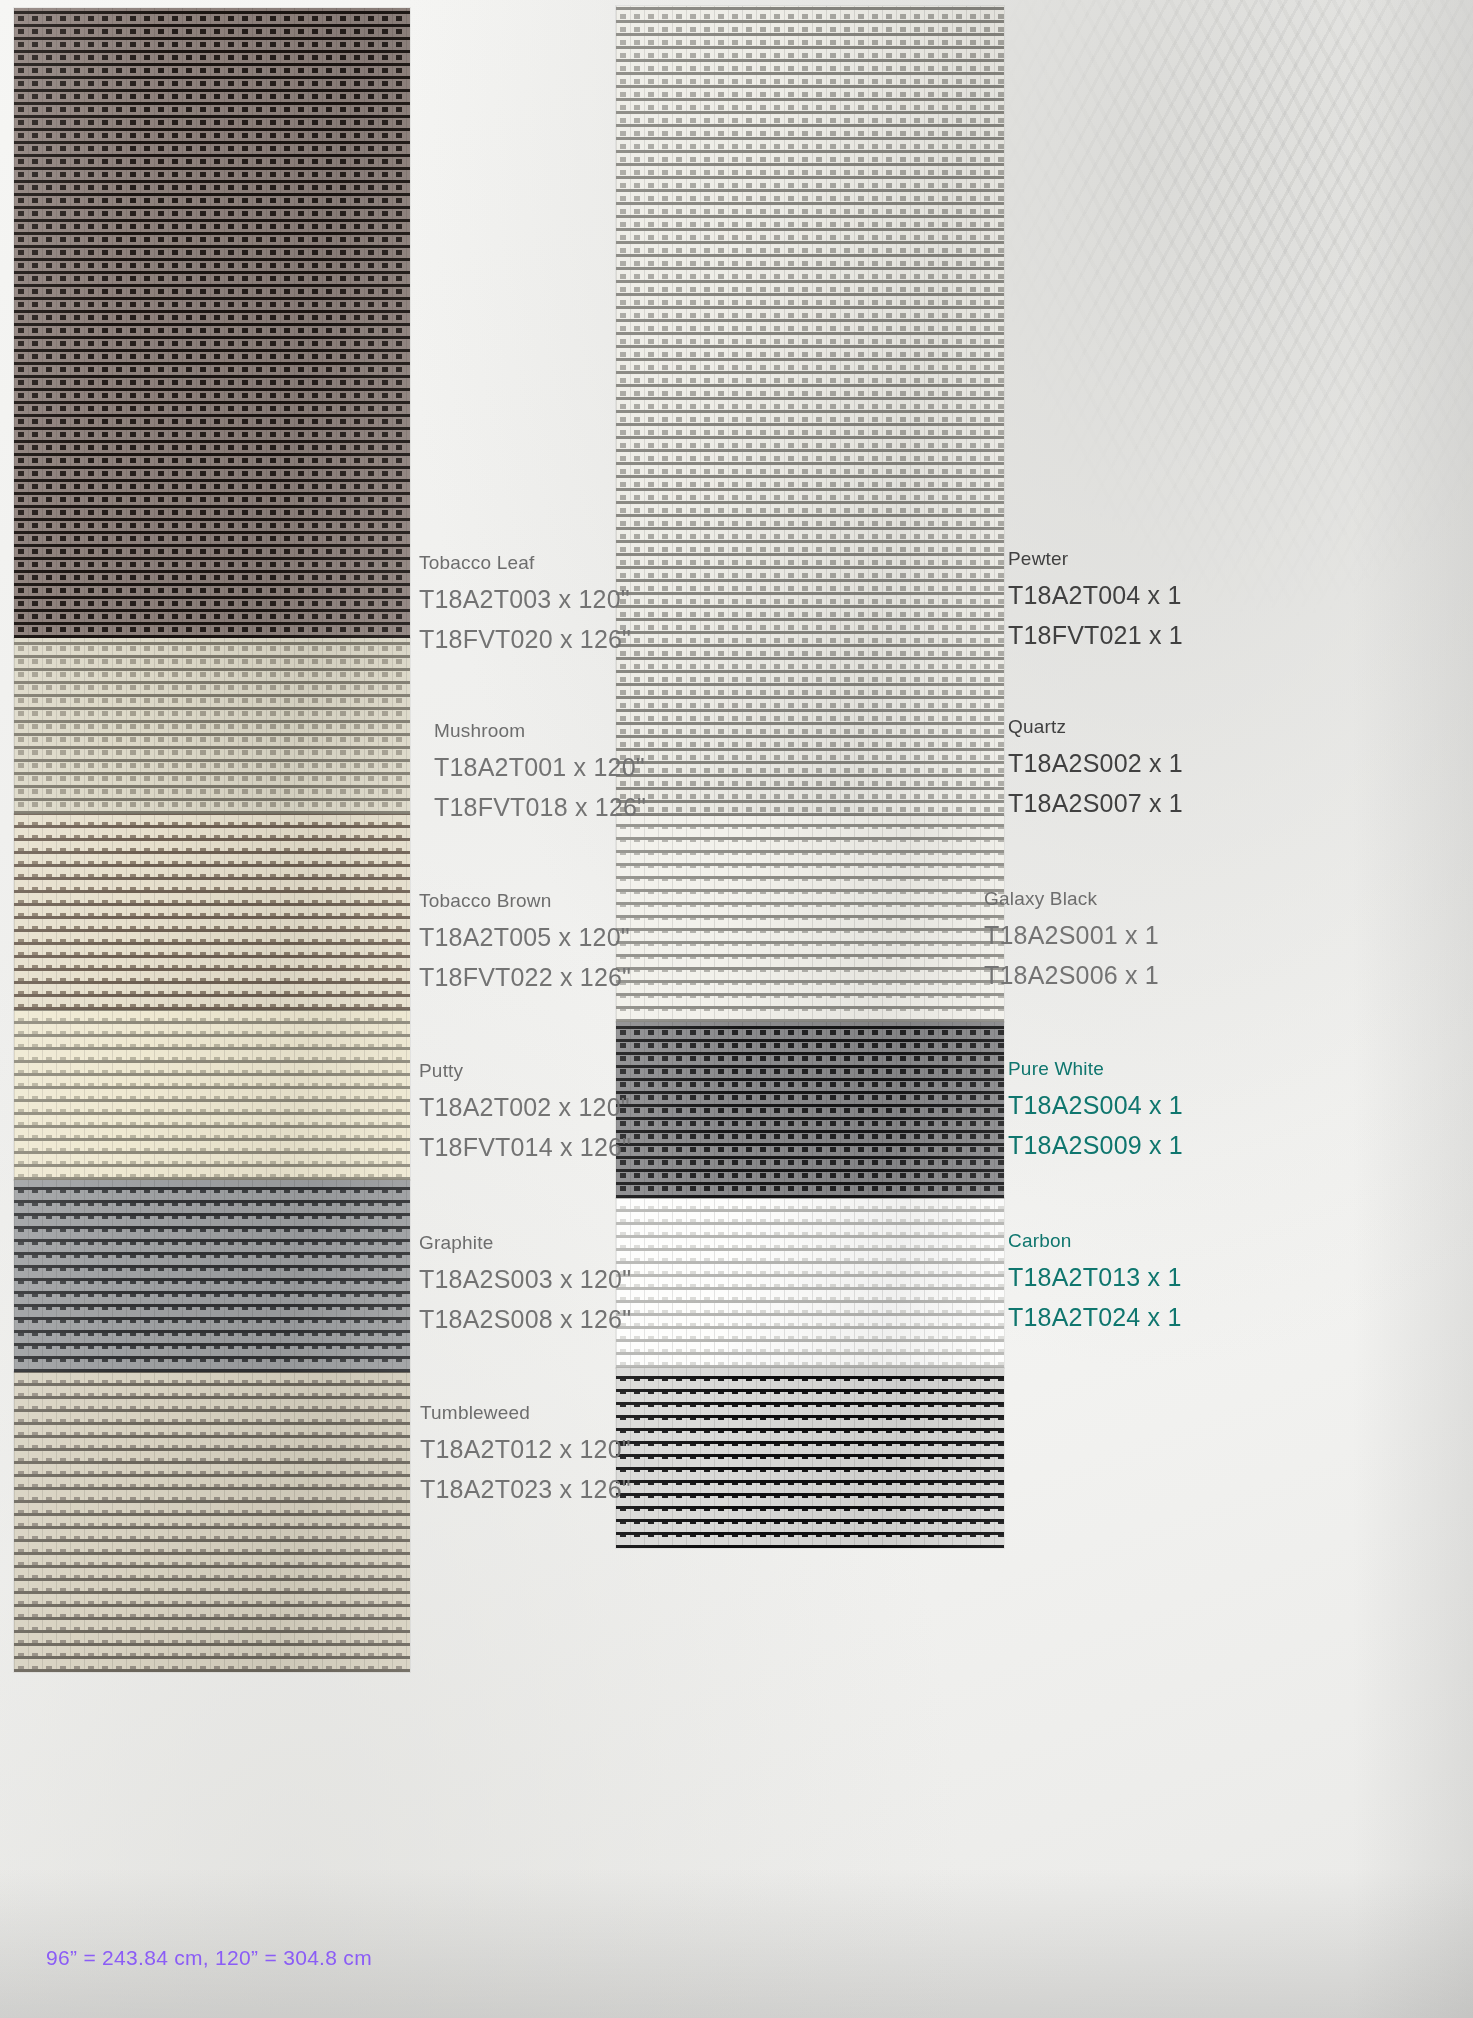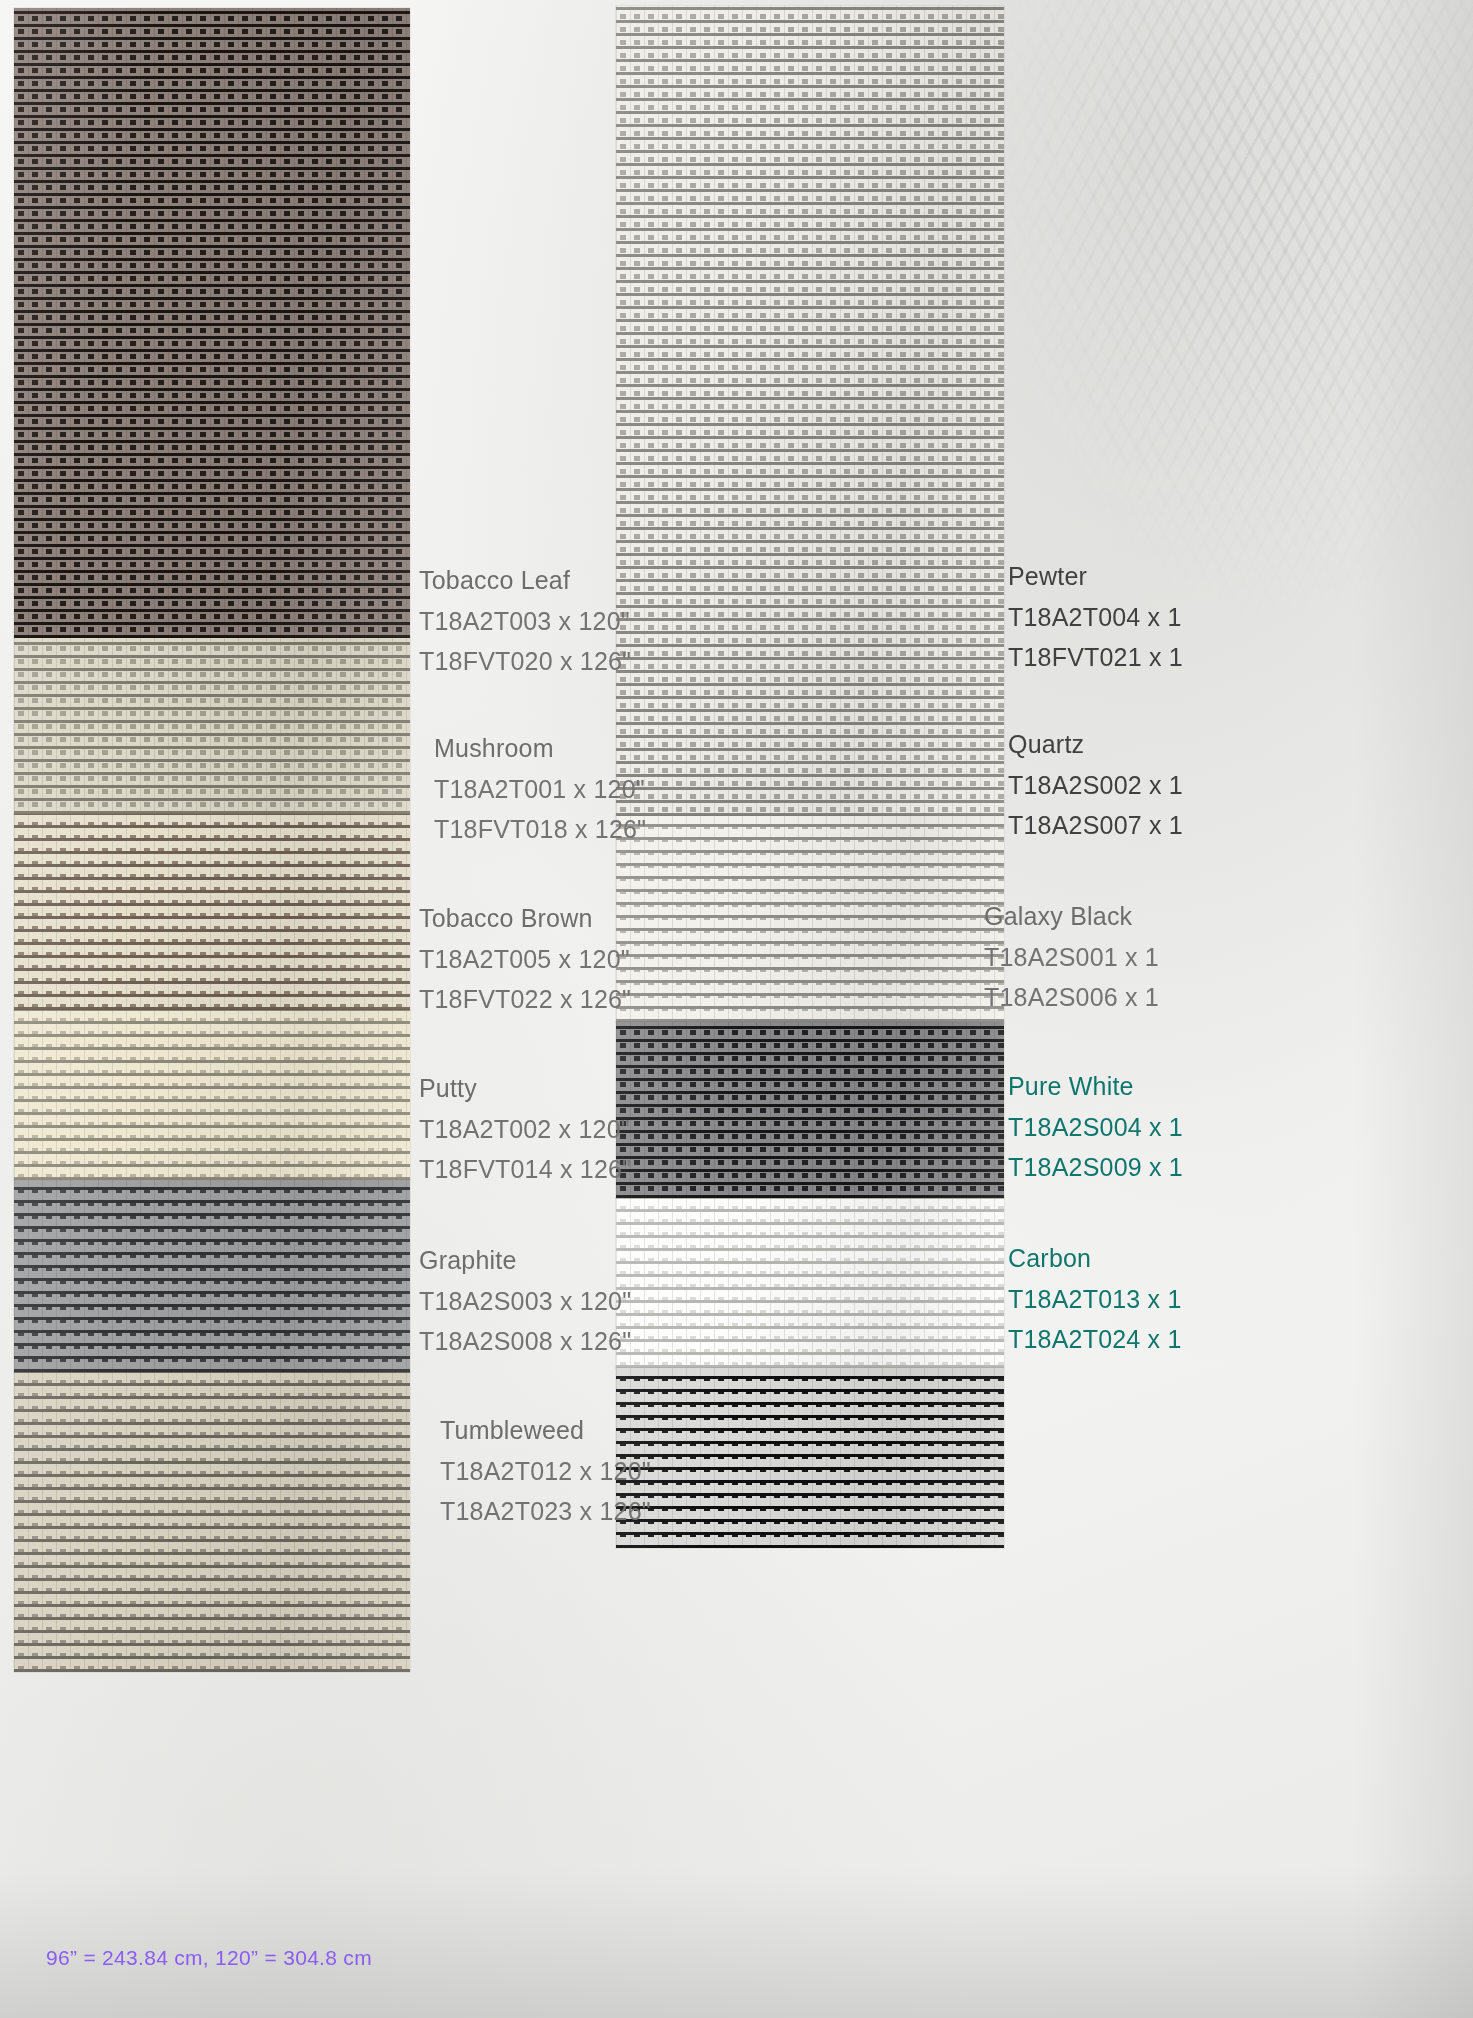--- a/index.html
+++ b/index.html
@@ -84,21 +84,21 @@
     background:linear-gradient(100deg, rgba(255,255,255,.10) 0%, rgba(255,255,255,0) 30%, rgba(0,0,0,.05) 70%, rgba(255,255,255,.08) 100%);
   }
 
   
   .swatch-label{
     position:absolute;
     font-family:"Liberation Sans", sans-serif;
     white-space:nowrap;
   }
   .label-name{
-    font-size:25px;color:#6d6d6d;line-height:1.62;letter-spacing:.2px;margin-top:12px;
+    font-size:19px;color:#6d6d6d;line-height:1.62;letter-spacing:.2px;
   }
   .label-code{
     font-size:25px;color:#737373;line-height:1.62;letter-spacing:.2px;
   }
   .label-dark .label-name,.label-dark .label-code{color:#0f766e;}
   .label-faint .label-name,.label-faint .label-code{color:#404040;}
 
   #footnote{
     position:absolute;left:46px;top:1946px;
     font-size:21px;color:#8b5cf6;letter-spacing:.3px;
@@ -203,21 +203,21 @@
     <div class="swatch-label" style="left: 419px; top: 1056px;">
       <div class="label-name">Putty</div>
       <div class="label-code">T18A2T002 x 120"</div>
       <div class="label-code">T18FVT014 x 126"</div>
     </div>
     <div class="swatch-label" style="left: 419px; top: 1228px;">
       <div class="label-name">Graphite</div>
       <div class="label-code">T18A2S003 x 120"</div>
       <div class="label-code">T18A2S008 x 126"</div>
     </div>
-    <div class="swatch-label" style="left: 440px; top: 1398px;">
+    <div class="swatch-label" style="left: 420px; top: 1398px;">
       <div class="label-name">Tumbleweed</div>
       <div class="label-code">T18A2T012 x 120"</div>
       <div class="label-code">T18A2T023 x 126"</div>
     </div>
     <div class="swatch-label label-faint" style="left: 1008px; top: 544px;">
       <div class="label-name">Pewter</div>
       <div class="label-code">T18A2T004 x 1</div>
       <div class="label-code">T18FVT021 x 1</div>
     </div>
     <div class="swatch-label label-faint" style="left: 1008px; top: 712px;">

